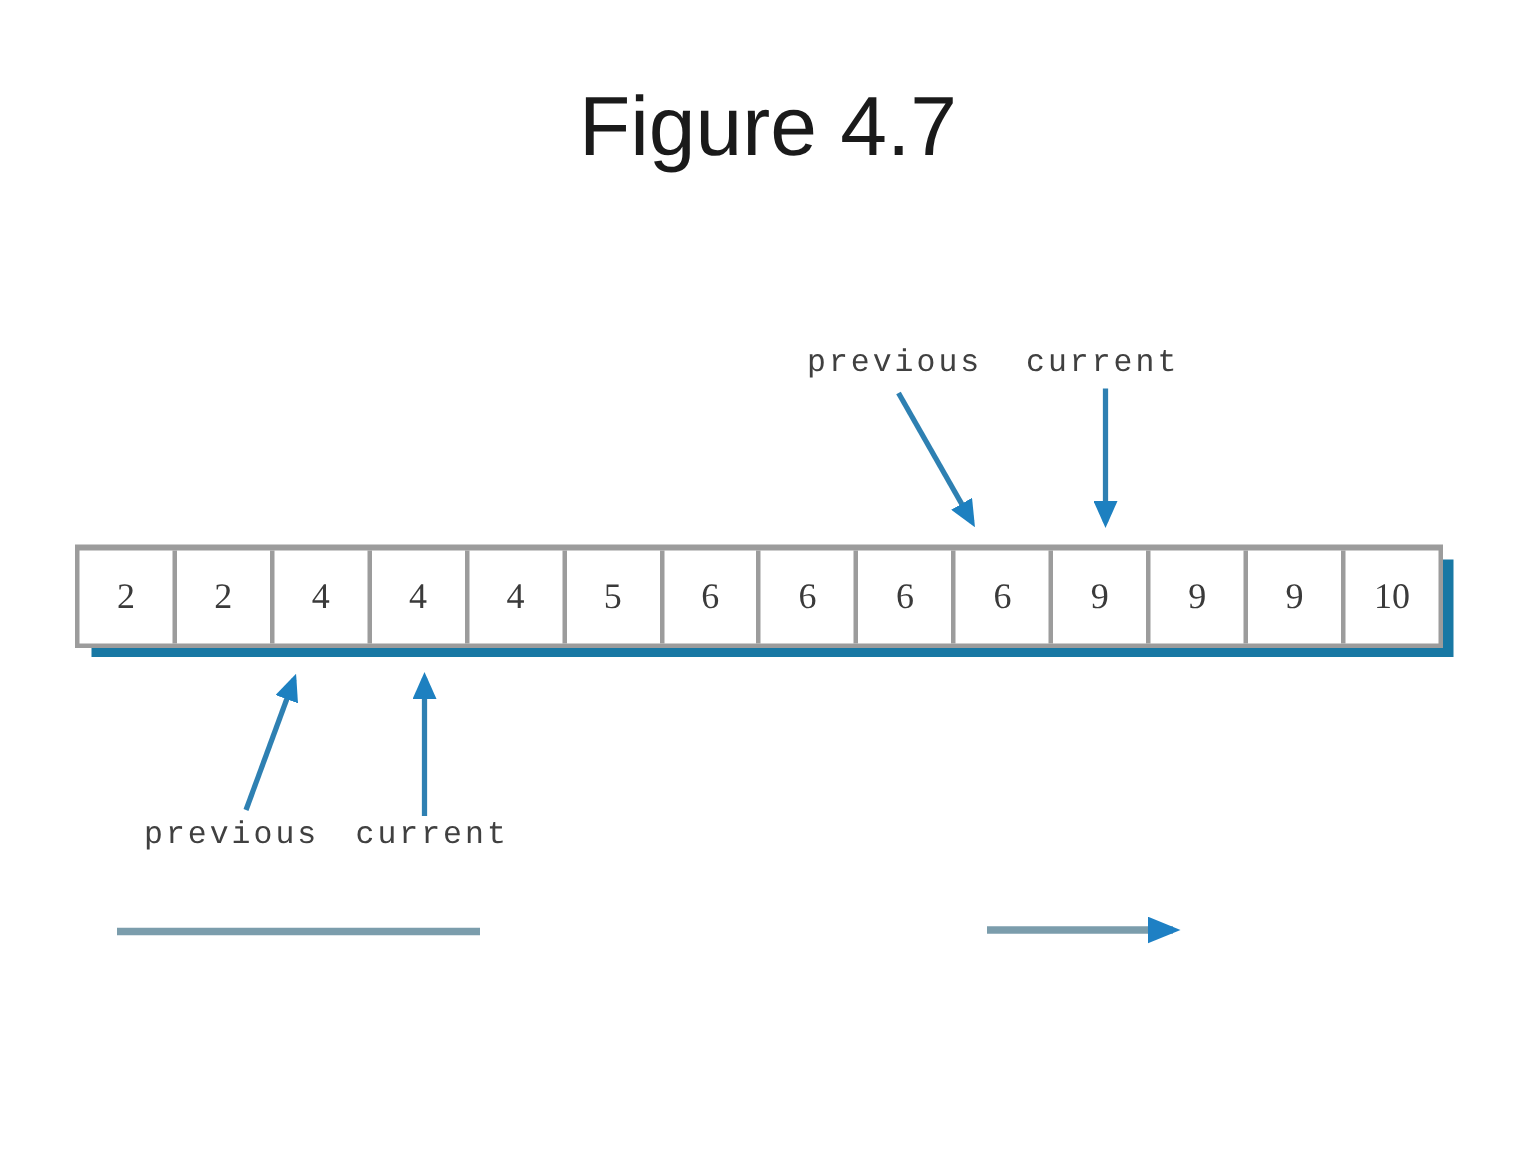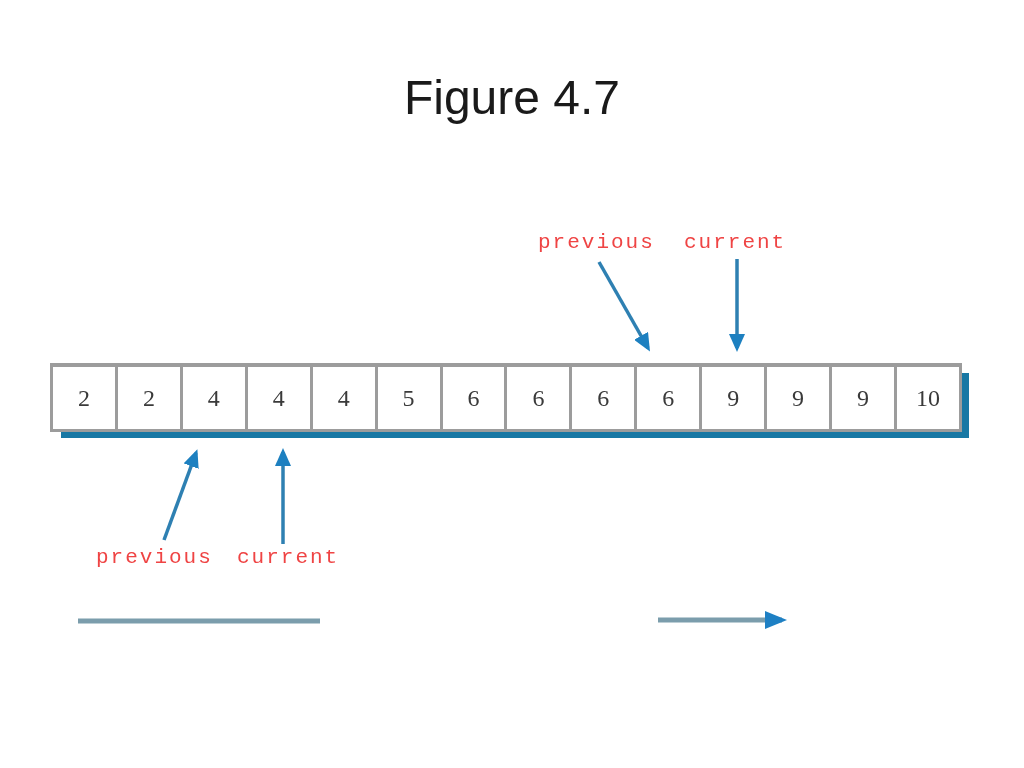--- a/index.html
+++ b/index.html
@@ -7,35 +7,35 @@
   .slide {
     position: relative;
     width: 1024px;
     height: 768px;
     background: #ffffff;
     overflow: hidden;
     font-family: "Liberation Sans", sans-serif;
   }
   .title {
     position: absolute;
-    top: 70px;
+    top: 52px;
     left: 0;
     width: 100%;
     text-align: center;
     font-family: "Liberation Sans", sans-serif;
-    font-size: 48px;
+    font-size: 56px;
     line-height: 1.15;
     color: #1a1a1a;
   }
   .mono-label {
     position: absolute;
     font-family: "Liberation Mono", "DejaVu Sans Mono", monospace;
     font-size: 21px;
     letter-spacing: 2px;
-    color: #ef4444;
+    color: #404040;
     white-space: nowrap;
     text-align: right;
   }
   .top-previous { left: 538px; top: 231px; }
   .top-current  { left: 684px; top: 231px; }
   .bot-previous { left: 96px;  top: 546px; }
   .bot-current  { left: 237px; top: 546px; }
   .array {
     position: absolute;
     left: 50px;

